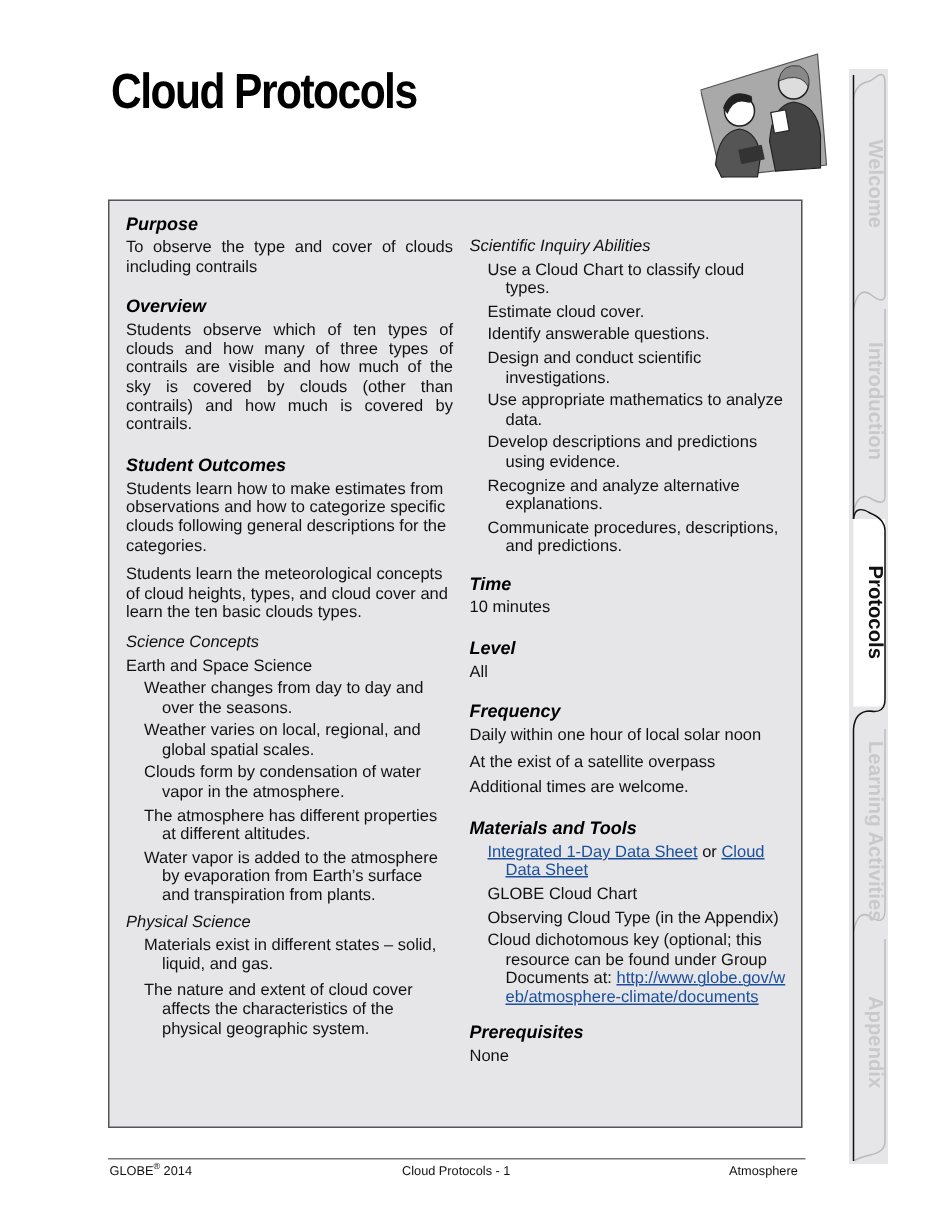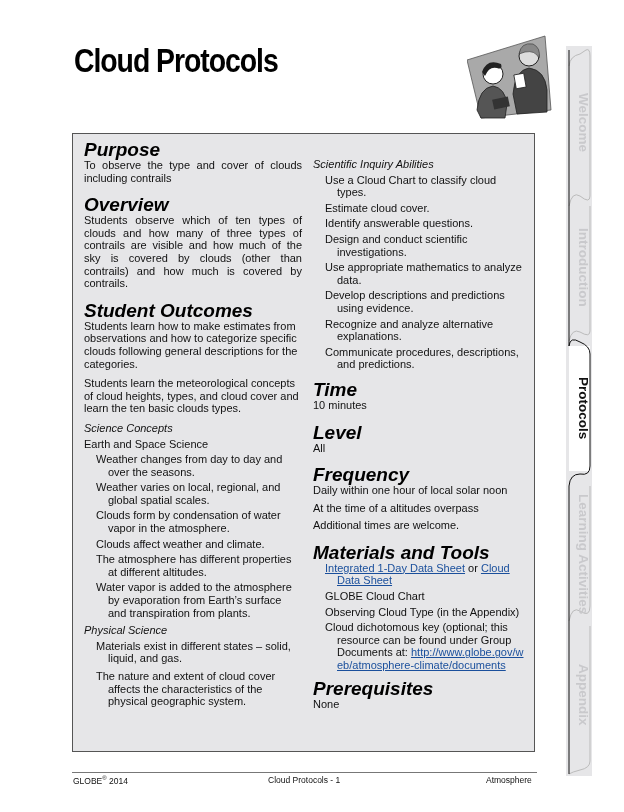--- a/index.html
+++ b/index.html
@@ -7,21 +7,21 @@
   .title { position:absolute; left:74px; top:42px; font-family:"Liberation Sans", sans-serif; font-weight:bold; font-size:33px; letter-spacing:-1.2px; transform:scaleX(0.86); transform-origin:left top; color:#000; margin:0; }
   .illus { position:absolute; left:467px; top:32px; width:90px; height:88px; }
   .tabstrip { position:absolute; left:566px; top:46px; width:26px; height:730px; background:#e6e6e8; }
   .tab-svg { position:absolute; left:560px; top:46px; width:40px; height:730px; }
   .tab-label { position:absolute; left:579px; font-size:13.5px; font-weight:bold; white-space:nowrap; transform-origin:0 0; color:#c9c9cc; }
   .tab-label.active { color:#111; }
   .box { position:absolute; left:72px; top:133px; width:463px; height:619px; background:#e6e6e8; border:1px solid #555; box-sizing:border-box; }
   .col { position:absolute; top:0; font-size:11px; line-height:12.6px; color:#111; }
   .col.left { left:11px; width:218px; top:8px; }
   .col.right { left:240px; width:215px; top:24px; }
-  .h2 { font-weight:bold; font-style:italic; font-size:19px; line-height:15px; margin:0 0 2px 0; color:#000; }
+  .h2 { font-weight:bold; font-style:italic; font-size:12px; line-height:15px; margin:0 0 2px 0; color:#000; }
   .p { margin:0 0 7px 0; }
   .just { text-align:justify; }
   .sub { font-style:italic; margin:0 0 3px 0; }
   ul.ind { list-style:none; margin:0 0 5px 0; padding:0; }
   ul.ind li { padding-left:24px; text-indent:-12px; margin-bottom:3px; }
   .gap { height:6px; }
   a.link { color:#1a4f9c; text-decoration:underline; }
   .footer-line { position:absolute; left:72px; top:772px; width:465px; height:1px; background:#777; }
   .foot { position:absolute; top:775px; font-size:8.5px; color:#111; }
   sup { font-size:6px; }
@@ -75,21 +75,20 @@
     <div class="gap"></div>
     <div class="h2">Student Outcomes</div>
     <div class="p">Students learn how to make estimates from observations and how to categorize specific clouds following general descriptions for the categories.</div>
     <div class="p">Students learn the meteorological concepts of cloud heights, types, and cloud cover and learn the ten basic clouds types.</div>
     <div class="sub">Science Concepts</div>
     <div class="p" style="margin-bottom:3px">Earth and Space Science</div>
     <ul class="ind">
       <li>Weather changes from day to day and over the seasons.</li>
       <li>Weather varies on local, regional, and global spatial scales.</li>
       <li>Clouds form by condensation of water vapor in the atmosphere.</li>
-      <li>Clouds affect weather and climate.</li>
       <li>The atmosphere has different properties at different altitudes.</li>
       <li>Water vapor is added to the atmosphere by evaporation from Earth’s surface and transpiration from plants.</li>
     </ul>
     <div class="sub">Physical Science</div>
     <ul class="ind">
       <li>Materials exist in different states – solid, liquid, and gas.</li>
     </ul>
     <ul class="ind">
       <li>The nature and extent of cloud cover affects the characteristics of the physical geographic system.</li>
     </ul>
@@ -109,21 +108,21 @@
     </ul>
     <div class="gap"></div>
     <div class="h2">Time</div>
     <div class="p">10 minutes</div>
     <div class="gap"></div>
     <div class="h2">Level</div>
     <div class="p">All</div>
     <div class="gap"></div>
     <div class="h2">Frequency</div>
     <div class="p" style="margin-bottom:5px">Daily within one hour of local solar noon</div>
-    <div class="p" style="margin-bottom:5px">At the time of a altitudes overpass</div>
+    <div class="p" style="margin-bottom:5px">At the exist of a satellite overpass</div>
     <div class="p">Additional times are welcome.</div>
     <div class="gap"></div>
     <div class="h2">Materials and Tools</div>
     <ul class="ind" style="margin-bottom:2px">
       <li><a class="link">Integrated 1-Day Data Sheet</a><span> or </span><a class="link">Cloud Data Sheet</a></li>
       <li>GLOBE Cloud Chart</li>
       <li>Observing Cloud Type (in the Appendix)</li>
       <li><span>Cloud dichotomous key (optional; this resource can be found under Group Documents at: </span><a class="link" style="word-break:break-all">http://www.globe.gov/web/atmosphere-climate/documents</a></li>
     </ul>
     <div class="gap"></div>

